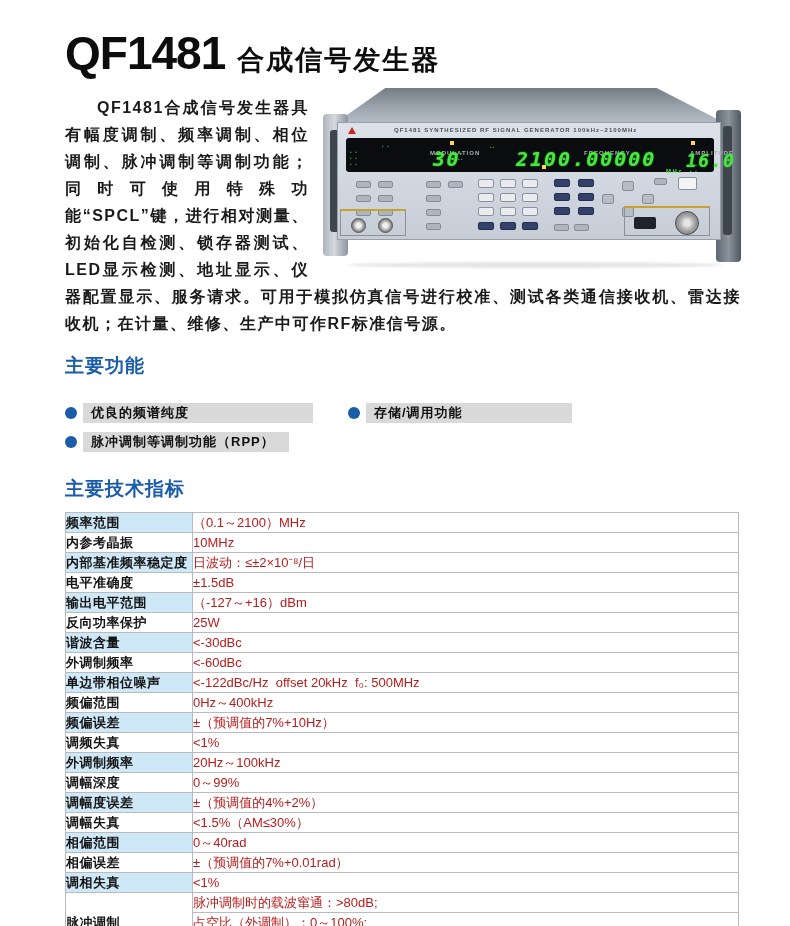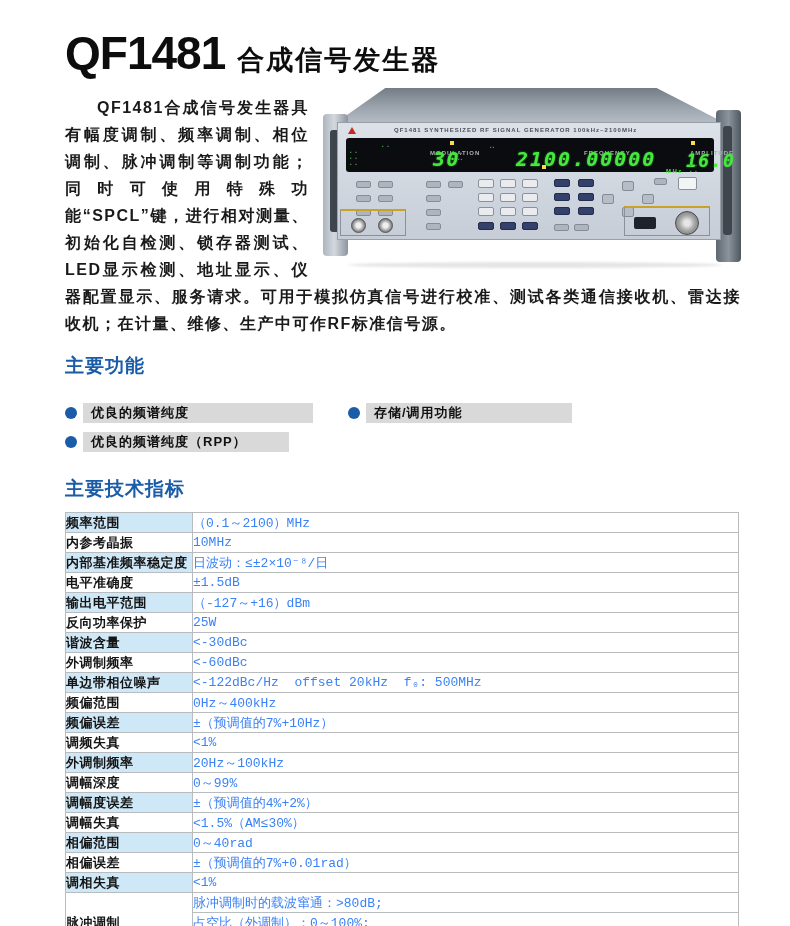--- a/index.html
+++ b/index.html
@@ -74,22 +74,22 @@
   .feat .bar{height:20px;line-height:20px;background:#d9d9d9;font-size:13px;font-weight:700;
     padding-left:8px;letter-spacing:1px;color:#111;}
   .bar.w1{width:222px;}
   .bar.w2{width:198px;}
 
   
   table.specs{border-collapse:collapse;width:674px;table-layout:fixed;}
   table.specs td{border:1px solid #b9bcbe;height:19px;padding:0;font-size:13px;vertical-align:middle;}
   td.tl{width:126px;padding-left:7px;font-weight:600;letter-spacing:.5px;background:#ffffff;color:#141414;margin-left:18px;}
   td.tl.blue{background:#cfe8f7;}
-  td.tv{padding-left:15px;font-family:Liberation Mono, monospace;
-    font-size:12.5px;color:#3b82f6;white-space:pre;overflow:hidden;}
+  td.tv{padding-left:15px;font-family:Liberation Sans, sans-serif;
+    font-size:12.5px;color:#b91c1c;white-space:pre;overflow:hidden;}
 </style>
 </head>
 <body>
 
 <div class="content">
 
   <h1 class="title">
     <span class="model">QF1481</span>
     <span class="name">合成信号发生器</span>
   </h1>
@@ -188,21 +188,21 @@
     <div class="feat">
       <span class="dot"></span>
       <span class="bar w1">优良的频谱纯度</span>
     </div>
     <div class="feat">
       <span class="dot"></span>
       <span class="bar w2">存储/调用功能</span>
     </div>
     <div class="feat">
       <span class="dot"></span>
-      <span class="bar w2">优良的频谱纯度（RPP）</span>
+      <span class="bar w2">脉冲调制等调制功能（RPP）</span>
     </div>
   </div>
 
   <h2 class="sec-h" style="margin-top:24px;">主要技术指标</h2>
   <table class="specs">
     <tbody>
       <tr>
           <td class="tl blue">频率范围</td>
           <td class="tv">（0.1～2100）MHz</td>
         </tr>

